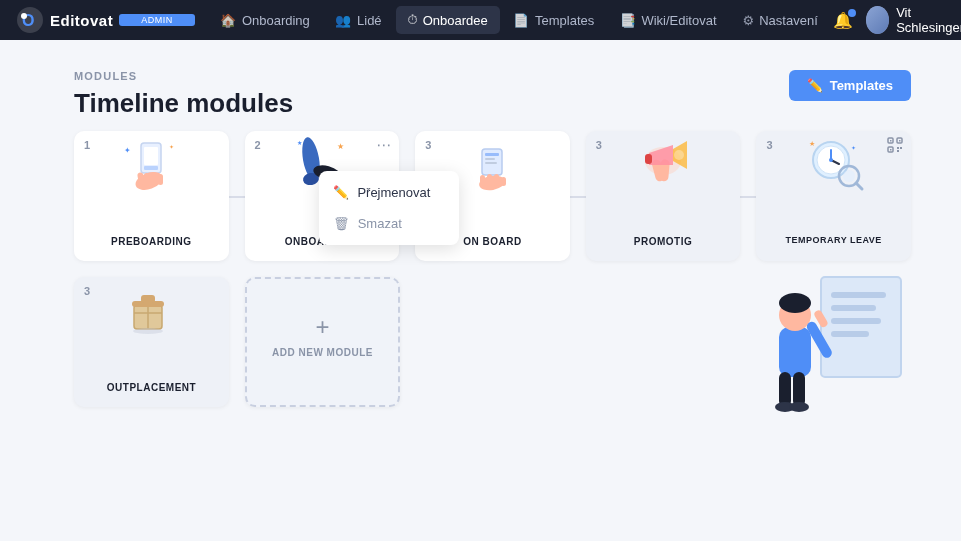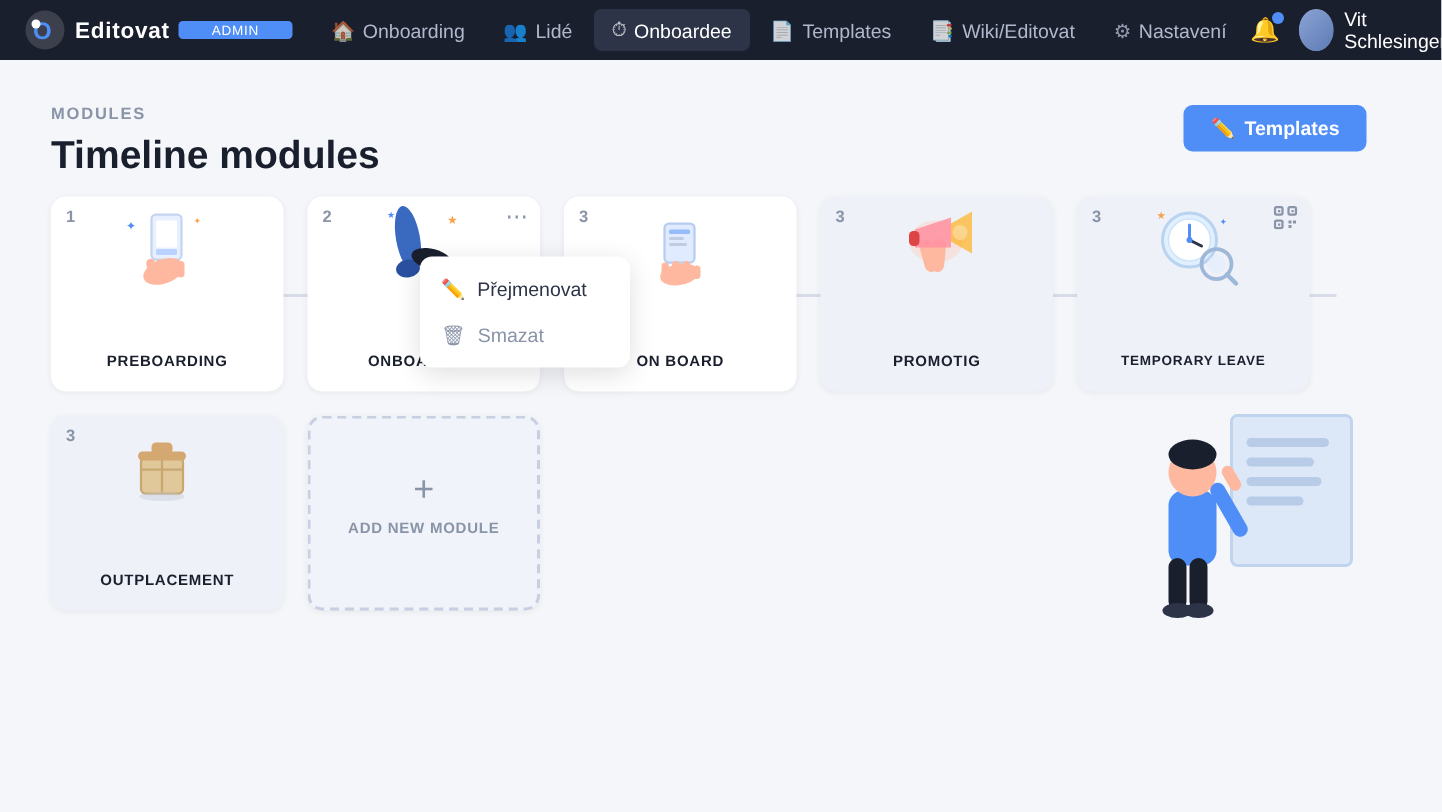--- a/index.html
+++ b/index.html
@@ -52,21 +52,21 @@
     }
     .user-avatar-img {
       width: 100%; height: 100%; background: linear-gradient(135deg, #8ba4d4 0%, #5d7ab5 100%);
       border-radius: 50%;
     }
     .user-name { color: #fff; font-size: 13px; }
     .chevron-icon { color: #b0b8cc; font-size: 11px; }
 
     
     .main-content {
-      padding: 30px 50px 20px 34px;
+      padding: 30px 50px 20px 74px;
       position: relative;
     }
     .modules-label {
       font-size: 11px; font-weight: 600; color: #8a94a8; letter-spacing: 1.2px;
       text-transform: uppercase; margin-bottom: 6px;
     }
     .page-title {
       font-size: 26px; font-weight: 700; color: #1a1f2e; margin-bottom: 12px;
     }
     .edit-btn {

